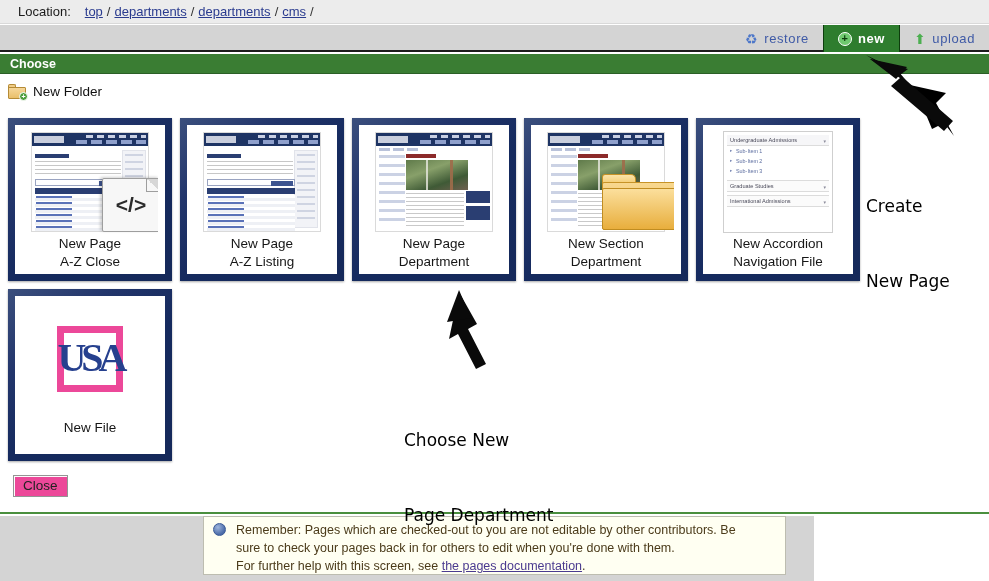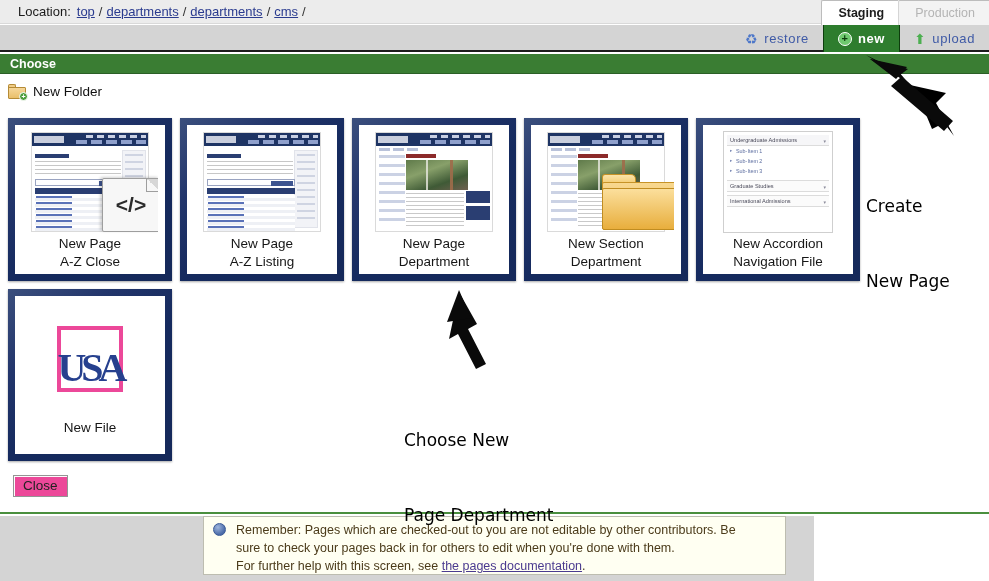--- a/index.html
+++ b/index.html
@@ -14,21 +14,21 @@
 
   
   .locbar {
     position:absolute; left:0; top:0; width:989px; height:24px;
     background:#ececec;
     border-bottom:1px solid #d9d9d9;
     font-size:13px; color:#222;
     padding-left:18px;
     display:flex; align-items:center;
   }
-  .locbar .lbl { color:#1a1a1a; margin-right:4px; }
+  .locbar .lbl { color:#1a1a1a; margin-right:12px; }
   .locbar a { color:#2a3b8f; text-decoration:underline; margin:0 2px; }
   .locbar .sep { color:#333; margin:0 2px; }
 
   
   .envtabs { position:absolute; right:0; top:0; height:25px; display:flex; align-items:flex-end; }
   .envtab {
     position:relative; height:25px; line-height:24px;
     padding:0 14px 0 16px; font-size:12.5px; font-weight:bold;
     color:#333; background:#e6e6e6;
     border-left:1px solid #bcbcbc; border-top:1px solid #bcbcbc;
@@ -223,22 +223,22 @@
     background:#fbfbfb;
   }
   .acc-item.open{ background:#f6f6f8; }
   .acc-item .chev{ position:absolute; right:3px; top:2px; font-size:5px; color:#8b8b9b;}
   .acc-sub{ font-size:5.4px; color:#5d6ea0; padding:1px 3px 1px 9px; line-height:8px; position:relative;}
   .acc-sub:before{ content:"\25B8"; position:absolute; left:3px; top:1px; font-size:4.5px; color:#7b89b5;}
 
   
   .usalogo{
     width:66px; height:66px; background:#ffffff;
-    border:4px solid #ec4899;
-    display:flex; align-items:flex-end; justify-content:center;
+    border:7px solid #ec4899;
+    display:flex; align-items:center; justify-content:center;
   }
   .usalogo .mark{
     font-family:"Liberation Serif", serif; font-size:40px; font-weight:bold;
     color:#26408e; letter-spacing:-5px; line-height:1; margin-top:-2px;
   }
 
   
   .closebtn {
     position:absolute; left:13px; top:401px;
     padding:2px 9px 3px 9px;
@@ -289,30 +289,20 @@
     <a href="#">top</a>
     <span class="sep">/</span>
     <a href="#">departments</a>
     <span class="sep">/</span>
     <a href="#">departments</a>
     <span class="sep">/</span>
     <a href="#">cms</a>
     <span class="sep">/</span>
   </div>
 
-  <div class="envtabs">
-    <div class="envtab active">
-      <span class="slant"></span>
-      <span>Staging</span>
-    </div>
-    <div class="envtab inactive">
-      <span class="slant"></span>
-      <span>Production</span>
-    </div>
-  </div>
 
   <div class="actionbar">
     <div class="actions">
       <div class="action restore">
         <span class="icon-recycle">♻</span>
         <span>restore</span>
       </div>
       <div class="action new">
         <span class="icon-plus">+</span>
         <span>new</span>

